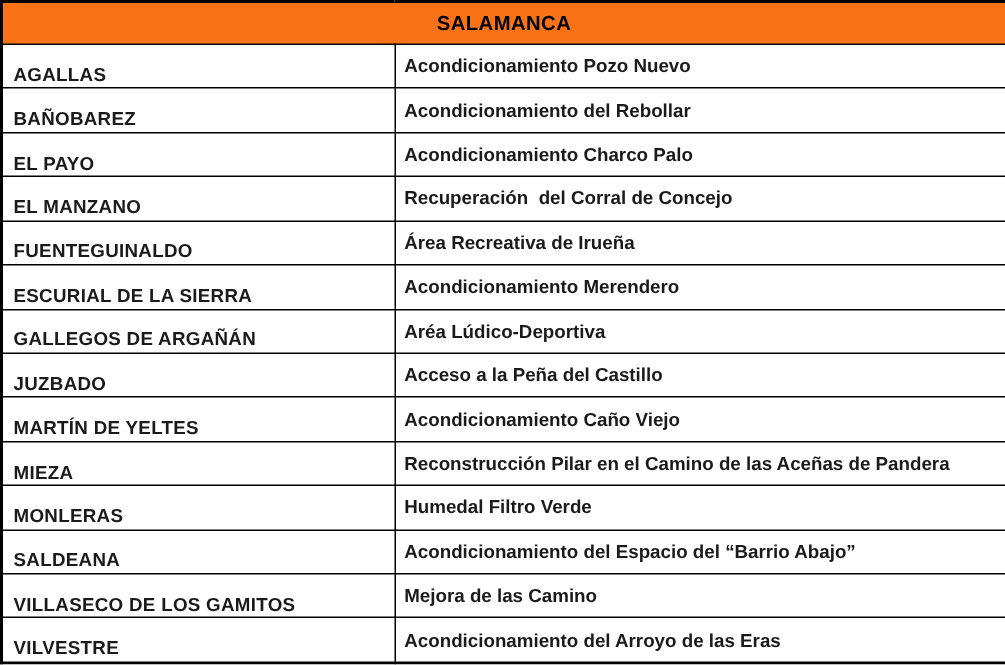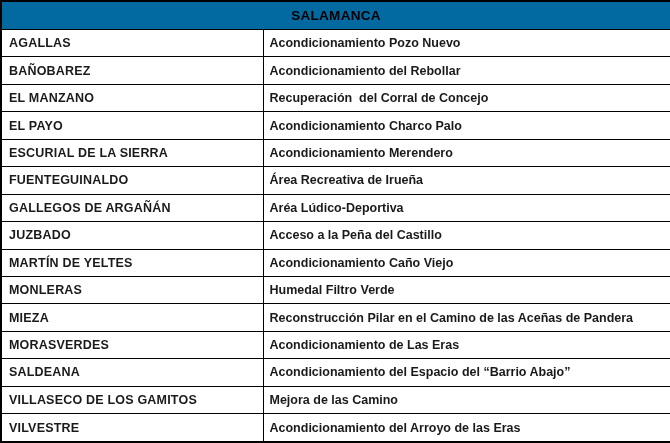--- a/index.html
+++ b/index.html
@@ -19,35 +19,35 @@
     border-collapse: collapse;
     table-layout: fixed;
     border: 2.5px solid #000000;
   }
   table.muni-table th,
   table.muni-table td {
     border: 1.5px solid #000000;
     overflow: hidden;
   }
   th.table-title {
-    background: #0369a1;
+    background: #f97316;
     border: 2px solid #000000;
     height: 25px;
     font-size: 13.5px;
     font-weight: bold;
     color: #000000;
     text-align: center;
     vertical-align: middle;
     letter-spacing: 0.3px;
   }
   td.muni-cell {
     font-weight: bold;
     font-size: 12.5px;
     color: #1a1a1a;
-    padding: 1px 4px 1px 7px;
+    padding: 12px 4px 1px 7px;
     vertical-align: middle;
     letter-spacing: 0.2px;
     white-space: pre-wrap;
   }
   td.proj-cell {
     font-weight: bold;
     font-size: 12.5px;
     color: #1a1a1a;
     padding: 1px 4px 1px 6px;
     vertical-align: middle;
@@ -70,58 +70,54 @@
   <tbody>
     <tr>
       <td class="muni-cell">AGALLAS</td>
       <td class="proj-cell">Acondicionamiento Pozo Nuevo</td>
     </tr>
     <tr>
       <td class="muni-cell">BAÑOBAREZ</td>
       <td class="proj-cell">Acondicionamiento del Rebollar</td>
     </tr>
     <tr>
+      <td class="muni-cell">EL PAYO</td>
+      <td class="proj-cell">Acondicionamiento Charco Palo</td>
+    </tr>
+    <tr>
       <td class="muni-cell">EL MANZANO</td>
       <td class="proj-cell">Recuperación  del Corral de Concejo</td>
     </tr>
     <tr>
-      <td class="muni-cell">EL PAYO</td>
-      <td class="proj-cell">Acondicionamiento Charco Palo</td>
+      <td class="muni-cell">FUENTEGUINALDO</td>
+      <td class="proj-cell">Área Recreativa de Irueña</td>
     </tr>
     <tr>
       <td class="muni-cell">ESCURIAL DE LA SIERRA</td>
       <td class="proj-cell">Acondicionamiento Merendero</td>
-    </tr>
-    <tr>
-      <td class="muni-cell">FUENTEGUINALDO</td>
-      <td class="proj-cell">Área Recreativa de Irueña</td>
     </tr>
     <tr>
       <td class="muni-cell">GALLEGOS DE ARGAÑÁN</td>
       <td class="proj-cell">Aréa Lúdico-Deportiva</td>
     </tr>
     <tr>
       <td class="muni-cell">JUZBADO</td>
       <td class="proj-cell">Acceso a la Peña del Castillo</td>
     </tr>
     <tr>
       <td class="muni-cell">MARTÍN DE YELTES</td>
       <td class="proj-cell">Acondicionamiento Caño Viejo</td>
     </tr>
     <tr>
-      <td class="muni-cell">MONLERAS</td>
-      <td class="proj-cell">Humedal Filtro Verde</td>
-    </tr>
-    <tr>
       <td class="muni-cell">MIEZA</td>
       <td class="proj-cell">Reconstrucción Pilar en el Camino de las Aceñas de Pandera</td>
     </tr>
     <tr>
-      <td class="muni-cell">MORASVERDES</td>
-      <td class="proj-cell">Acondicionamiento de Las Eras</td>
+      <td class="muni-cell">MONLERAS</td>
+      <td class="proj-cell">Humedal Filtro Verde</td>
     </tr>
     <tr>
       <td class="muni-cell">SALDEANA</td>
       <td class="proj-cell">Acondicionamiento del Espacio del “Barrio Abajo”</td>
     </tr>
     <tr>
       <td class="muni-cell">VILLASECO DE LOS GAMITOS</td>
       <td class="proj-cell">Mejora de las Camino</td>
     </tr>
     <tr>

